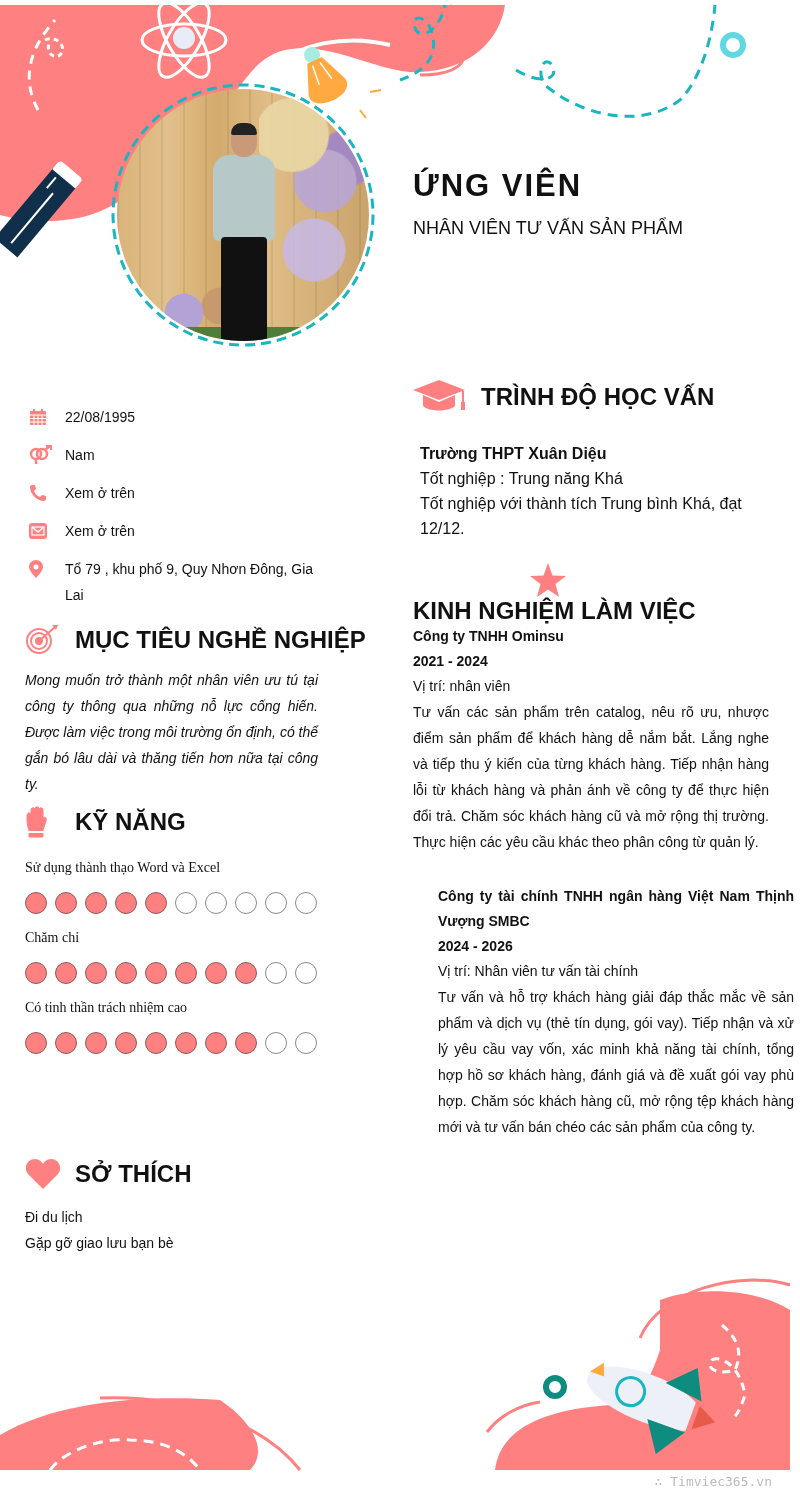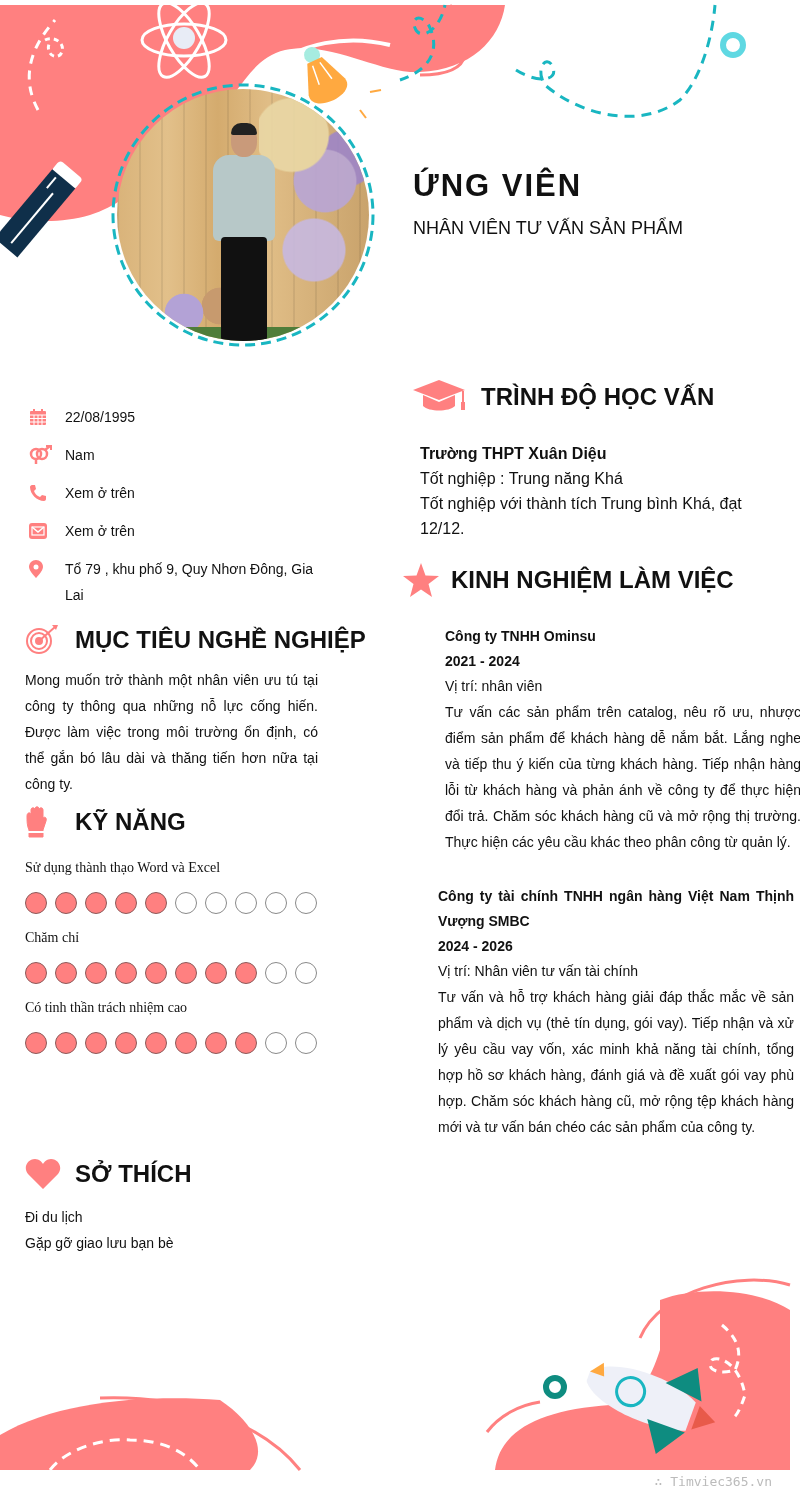--- a/index.html
+++ b/index.html
@@ -195,21 +195,21 @@
     <svg width="34" height="32" viewBox="0 0 34 32">
         <circle cx="14" cy="17" r="12" fill="none" stroke="#ff8080" stroke-width="2"></circle>
         <circle cx="14" cy="17" r="8" fill="none" stroke="#ff8080" stroke-width="2"></circle>
         <circle cx="14" cy="17" r="4" fill="#ff8080"></circle>
         <line x1="14" y1="17" x2="30" y2="3" stroke="#ff8080" stroke-width="2"></line>
         <path d="M27 1 L33 1 L31 6 Z" fill="#ff8080"></path>
       </svg>
   </span>
   <span class="htxt">MỤC TIÊU NGHỀ NGHIỆP</span>
 </div>
-<div class="para" style="left:25px; top:667px; width:293px;">Mong muốn trở thành một nhân viên ưu tú tại công ty thông qua những nỗ lực cống hiến. Được làm việc trong môi trường ổn định, có thể gắn bó lâu dài và thăng tiến hơn nữa tại công ty.</div>
+<div class="para" style="left:25px; top:667px; width:293px;font-style:italic;">Mong muốn trở thành một nhân viên ưu tú tại công ty thông qua những nỗ lực cống hiến. Được làm việc trong môi trường ổn định, có thể gắn bó lâu dài và thăng tiến hơn nữa tại công ty.</div>
 
 <div class="sec-head" style="left:25px; top:806px;">
   <span class="hicon">
     <svg width="22" height="32" viewBox="0 0 22 32">
         <path d="M2 10 C2 6 6 6 6 9 L6 4 C6 1 10 1 10 4 L10 3 C10 0 14 0 14 3 L14 4 C14 1 18 1 18 4 L18 12 C20 10 22 12 21 15 L18 24 L18 31 L4 31 L4 24 C2 20 2 15 2 10 Z" fill="#ff8080" stroke="#ff8080"></path>
         <rect x="3" y="25" width="16" height="2" fill="#fff"></rect>
       </svg>
   </span>
   <span class="htxt">KỸ NĂNG</span>
 </div>
@@ -285,30 +285,30 @@
       </svg>
   </span>
   <span class="htxt">TRÌNH ĐỘ HỌC VẤN</span>
 </div>
 <div class="edu">
   <div class="bold">Trường THPT Xuân Diệu</div>
   <div>Tốt nghiệp : Trung năng Khá</div>
   <div>Tốt nghiệp với thành tích Trung bình Khá, đạt 12/12.</div>
 </div>
 
-<div class="sec-head" style="left:403px; top:563px;">
+<div class="sec-head" style="left:413px; top:563px;flex-direction:column;">
   <span class="hicon" style="width:48px;">
     <svg width="36" height="34" viewBox="0 0 36 34">
         <path d="M18 0 L22.5 12.5 L36 13 L25.5 21 L29 34 L18 26.5 L7 34 L10.5 21 L0 13 L13.5 12.5 Z" fill="#ff8080"></path>
       </svg>
   </span>
   <span class="htxt">KINH NGHIỆM LÀM VIỆC</span>
 </div>
 
-<div class="exp" style="top:624px;margin-left:32px;">
+<div class="exp" style="top:624px;">
   <div class="bold">Công ty TNHH Ominsu</div>
   <div class="bold">2021 - 2024</div>
   <div>Vị trí: nhân viên</div>
   <div class="desc">Tư vấn các sản phẩm trên catalog, nêu rõ ưu, nhược điểm sản phẩm để khách hàng dễ nắm bắt. Lắng nghe và tiếp thu ý kiến của từng khách hàng. Tiếp nhận hàng lỗi từ khách hàng và phản ánh về công ty để thực hiện đổi trả. Chăm sóc khách hàng cũ và mở rộng thị trường. Thực hiện các yêu cầu khác theo phân công từ quản lý.</div>
 </div>
 
 <div class="exp" style="top:884px;margin-left:25px;">
   <div class="bold" style="text-align:justify;">Công ty tài chính TNHH ngân hàng Việt Nam Thịnh Vượng SMBC</div>
   <div class="bold">2024 - 2026</div>
   <div>Vị trí: Nhân viên tư vấn tài chính</div>

